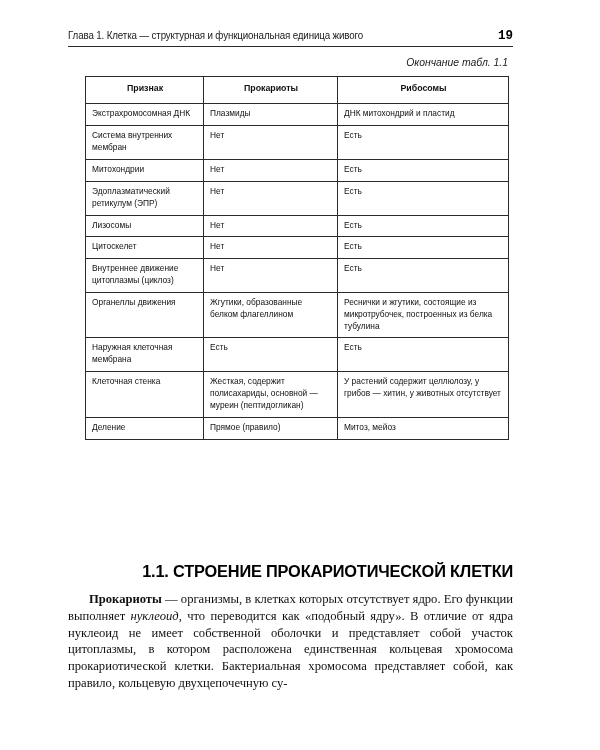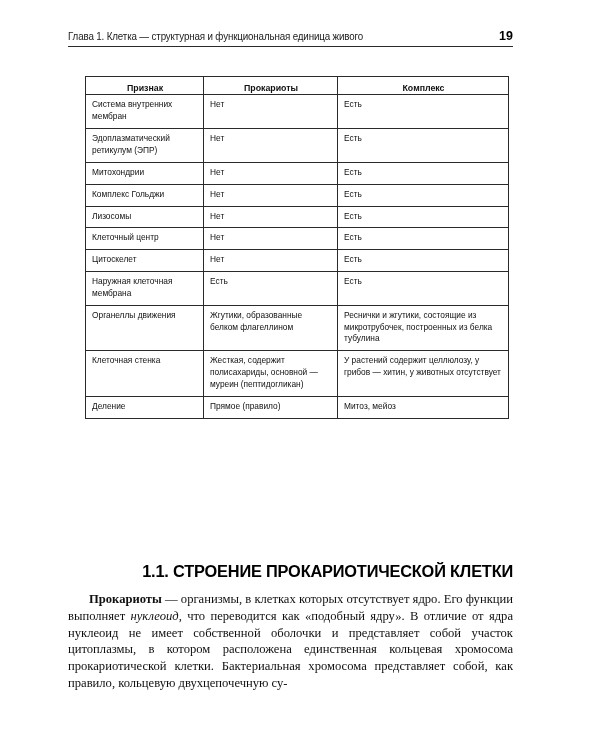--- a/index.html
+++ b/index.html
@@ -36,21 +36,21 @@
   .runhead-title {
     font-family: "Liberation Sans", sans-serif;
     font-size: 10.2px;
     letter-spacing: -0.15px;
     color: #1a1a1a;
     white-space: nowrap;
     transform: scaleX(0.96);
     transform-origin: left center;
   }
   .runhead-page {
-    font-family: Liberation Sans, sans-serif;
+    font-family: Liberation Mono, monospace;
     font-size: 12.5px;
     font-weight: bold;
     color: #000000;
   }
   .runhead-rule {
     position: absolute;
     left: 68px;
     top: 41px;
     width: 445px;
     height: 1.4px;
@@ -95,21 +95,21 @@
     font-size: 8.35px;
     line-height: 1.42;
     color: #111111;
     transform-origin: left top;
   }
   table.cmp th {
     text-align: center;
     font-weight: bold;
     font-size: 8.8px;
     padding-top: 5px;
-    padding-bottom: 0;
+    padding-bottom: 9px;
     vertical-align: middle;
   }
 
   
   .section-heading {
     position: absolute;
     left: 68px;
     top: 556px;
     width: 445px;
     text-align: right;
@@ -146,82 +146,83 @@
 <body>
 
 <div class="page">
 
   <div class="runhead">
     <span class="runhead-title">Глава 1. Клетка — структурная и функциональная единица живого</span>
     <span class="runhead-page">19</span>
   </div>
   <div class="runhead-rule"></div>
 
+  <div class="table-caption">Окончание табл. 1.1</div>
 
   <div class="tbl-wrap">
     <table class="cmp">
       <colgroup>
         <col class="c1">
           <col class="c2">
           <col class="c3">
       </colgroup>
       <thead>
         <tr>
           <th>Признак</th>
           <th>Прокариоты</th>
-          <th>Комплекс</th>
+          <th>Рибосомы</th>
         </tr>
       </thead>
       <tbody>
         <tr>
+          <td>Экстрахромосомная ДНК</td>
+          <td>Плазмиды</td>
+          <td>ДНК митохондрий и пластид</td>
+        </tr>
+        <tr>
           <td>Система внутренних мембран</td>
           <td>Нет</td>
           <td>Есть</td>
         </tr>
         <tr>
+          <td>Митохондрии</td>
+          <td>Нет</td>
+          <td>Есть</td>
+        </tr>
+        <tr>
           <td>Эдоплазматический ретикулум (ЭПР)</td>
           <td>Нет</td>
           <td>Есть</td>
         </tr>
         <tr>
-          <td>Митохондрии</td>
-          <td>Нет</td>
-          <td>Есть</td>
-        </tr>
-        <tr>
-          <td>Комплекс Гольджи</td>
-          <td>Нет</td>
-          <td>Есть</td>
-        </tr>
-        <tr>
           <td>Лизосомы</td>
           <td>Нет</td>
           <td>Есть</td>
         </tr>
         <tr>
-          <td>Клеточный центр</td>
-          <td>Нет</td>
-          <td>Есть</td>
-        </tr>
-        <tr>
           <td>Цитоскелет</td>
           <td>Нет</td>
           <td>Есть</td>
         </tr>
         <tr>
-          <td>Наружная клеточная мембрана</td>
-          <td>Есть</td>
+          <td>Внутреннее движение цитоплазмы (циклоз)</td>
+          <td>Нет</td>
           <td>Есть</td>
         </tr>
         <tr>
           <td>Органеллы движения</td>
           <td>Жгутики, образованные белком флагеллином</td>
           <td>Реснички и жгутики, состоящие из микротрубочек, построенных из белка тубулина</td>
         </tr>
         <tr>
+          <td>Наружная клеточная мембрана</td>
+          <td>Есть</td>
+          <td>Есть</td>
+        </tr>
+        <tr>
           <td>Клеточная стенка</td>
           <td>Жесткая, содержит полисахариды, основной — муреин (пептидогликан)</td>
           <td>У растений содержит целлюлозу, у грибов — хитин, у животных отсутствует</td>
         </tr>
         <tr>
           <td>Деление</td>
           <td>Прямое (правило)</td>
           <td>Митоз, мейоз</td>
         </tr>
       </tbody>

